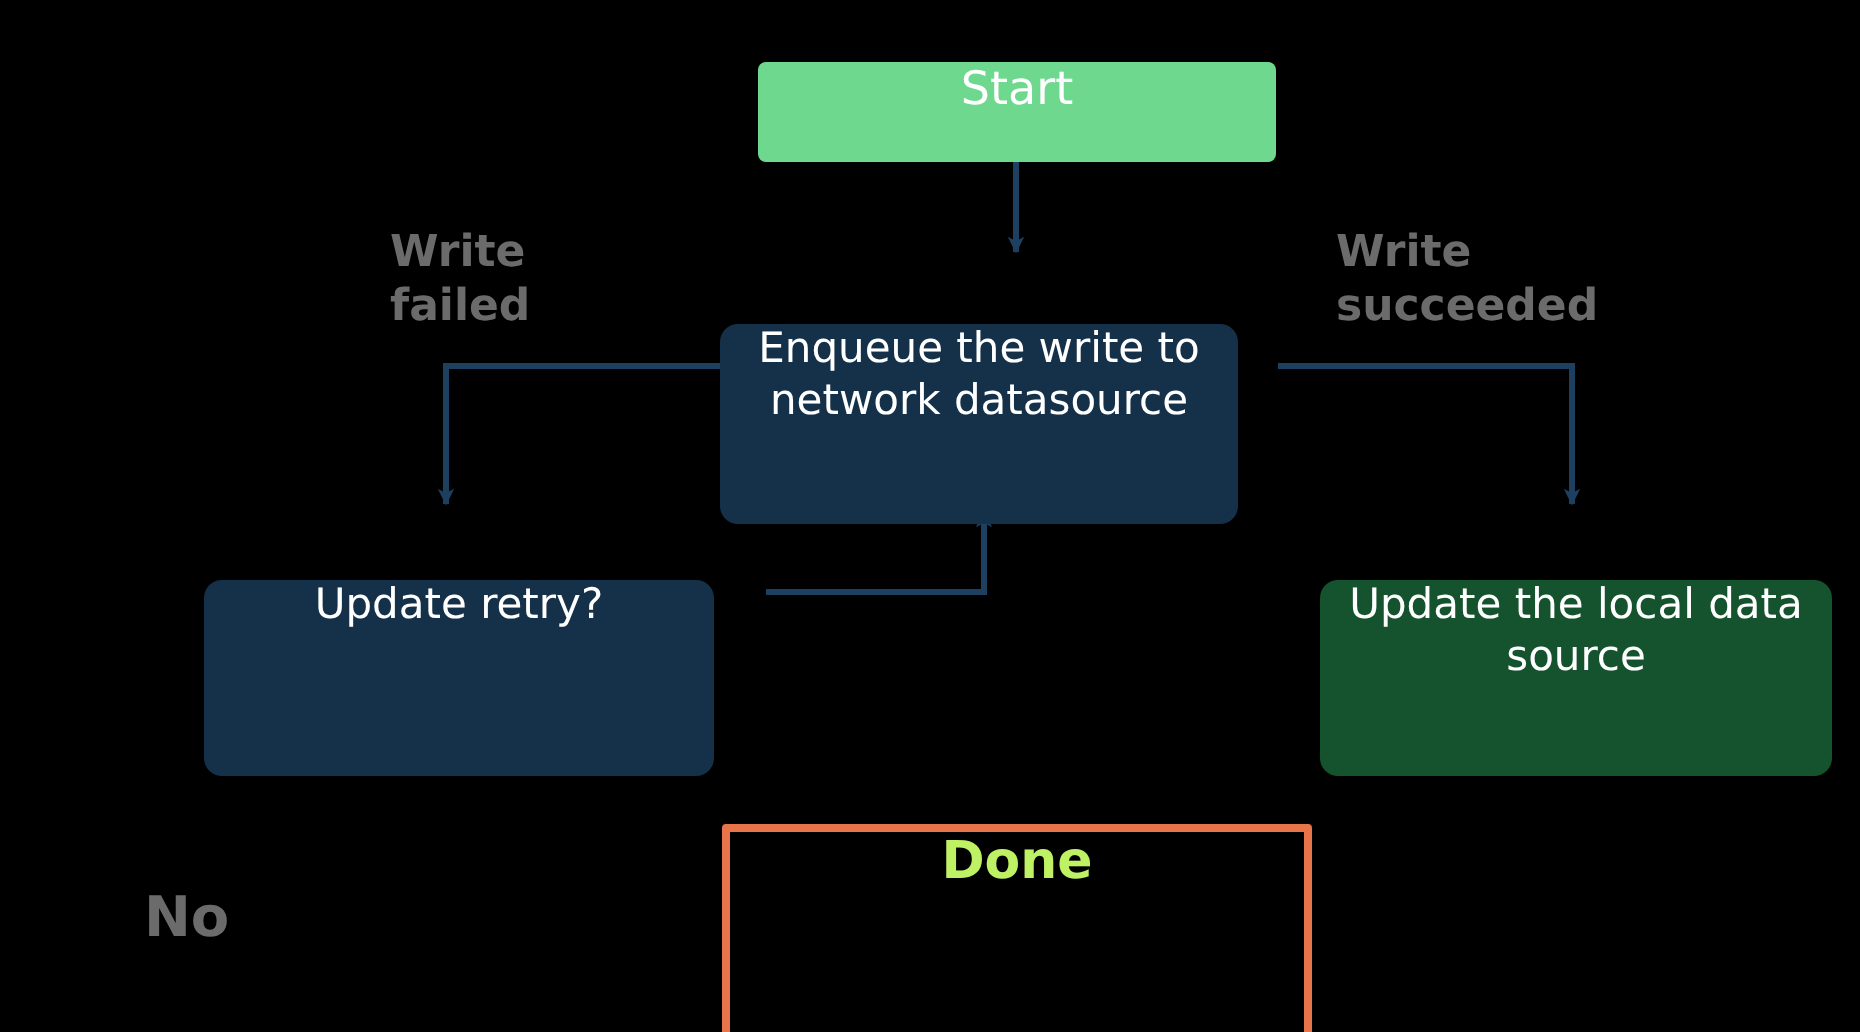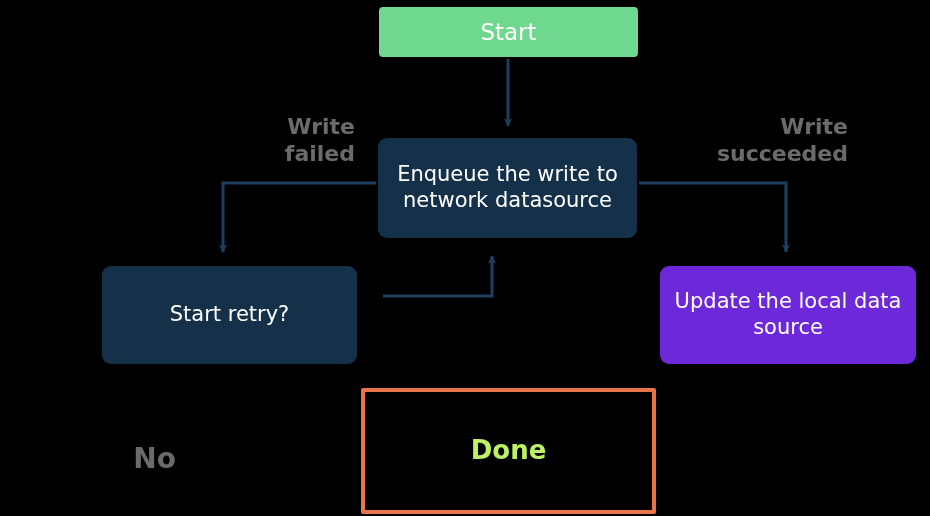--- a/index.html
+++ b/index.html
@@ -22,37 +22,37 @@
     left: 0;
     top: 0;
     width: 930px;
     height: 516px;
     pointer-events: none;
   }
   .node {
     position: absolute;
     box-sizing: border-box;
     display: flex;
-    align-items: center;
     justify-content: center;
     text-align: center;
     line-height: 1.22;
+    margin-top: 24px;
   }
   .node-start {
     left: 379px;
     top: 7px;
     width: 259px;
     height: 50px;
     background: #6ed88f;
     border-radius: 4px;
     color: #ffffff;
     font-size: 23px;
   }
   .node-enqueue {
-    left: 378px;
+    left: 360px;
     top: 138px;
     width: 259px;
     height: 100px;
     background: #15314a;
     border-radius: 9px;
     color: #ffffff;
     font-size: 21px;
     padding: 0 4px;
   }
   .node-retry {
@@ -64,42 +64,42 @@
     border-radius: 9px;
     color: #ffffff;
     font-size: 21px;
     padding: 0 14px;
   }
   .node-update {
     left: 660px;
     top: 266px;
     width: 256px;
     height: 98px;
-    background: #6d28d9;
+    background: #14532d;
     border-radius: 9px;
     color: #ffffff;
     font-size: 21px;
     padding: 0 14px;
   }
   .node-done {
     left: 361px;
     top: 388px;
     width: 295px;
     height: 126px;
     background: transparent;
     border: 4px solid #e8754a;
     border-radius: 2px;
     color: #bef264;
     font-size: 26px;
     font-weight: bold;
   }
   .edge-label {
     position: absolute;
     color: #6b6b6b;
-    text-align: right;
+    text-align: left;
     line-height: 1.22;
     white-space: pre-line;
   }
   .label-write-failed {
     left: 195px;
     top: 114px;
     width: 160px;
     font-size: 22px;
     font-weight: bold;
   }
@@ -148,21 +148,21 @@
 
   <div class="node node-start">
     <span>Start</span>
   </div>
 
   <div class="node node-enqueue">
     <span>Enqueue the write to network datasource</span>
   </div>
 
   <div class="node node-retry">
-    <span>Start retry?</span>
+    <span>Update retry?</span>
   </div>
 
   <div class="node node-update">
     <span>Update the local data source</span>
   </div>
 
   <div class="node node-done">
     <span>Done</span>
   </div>
 

